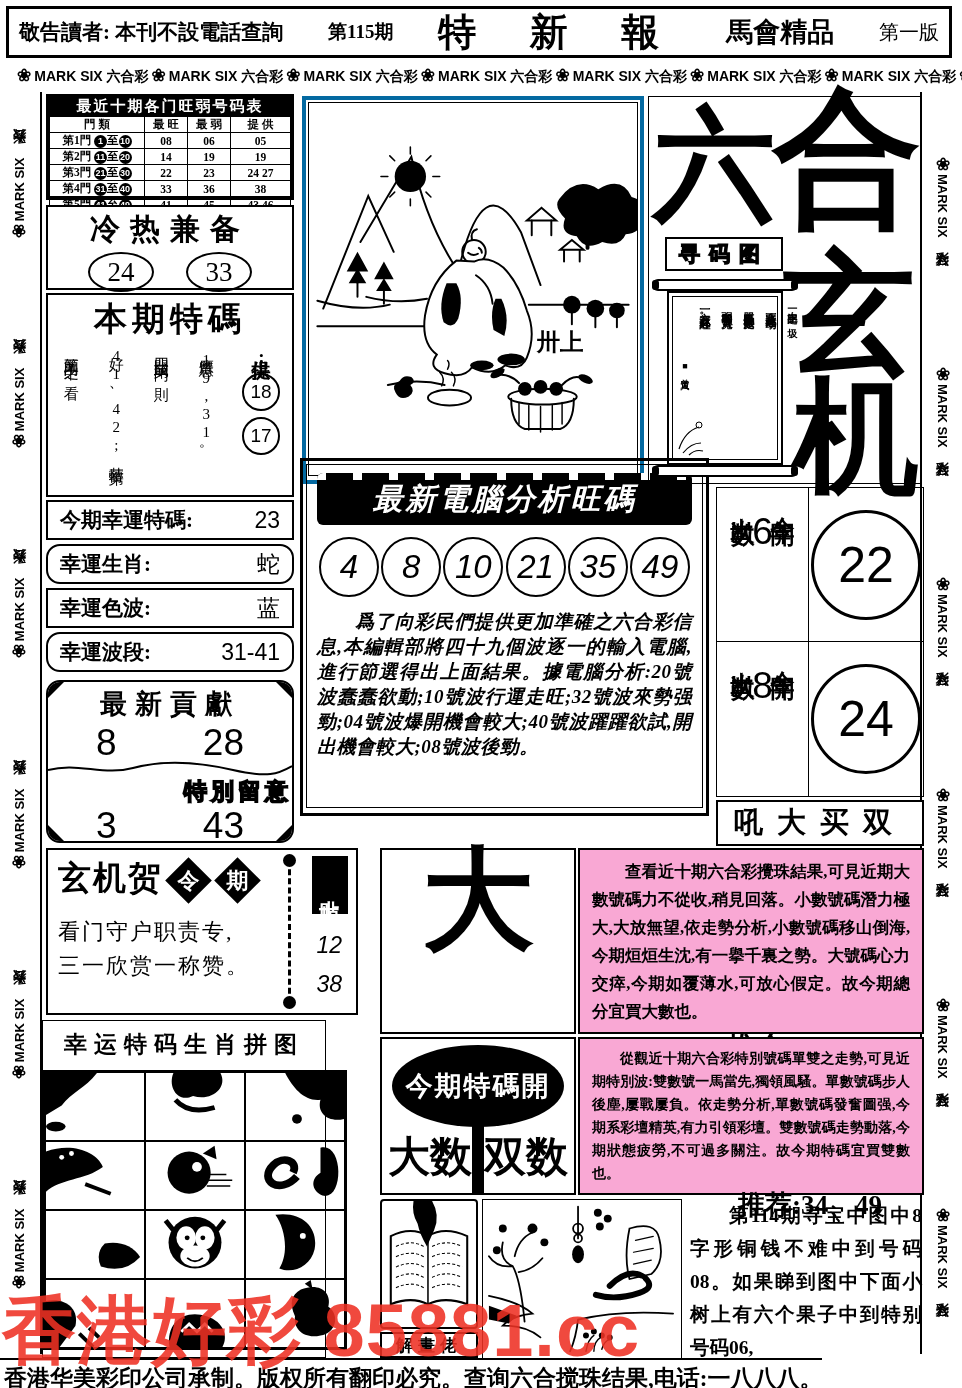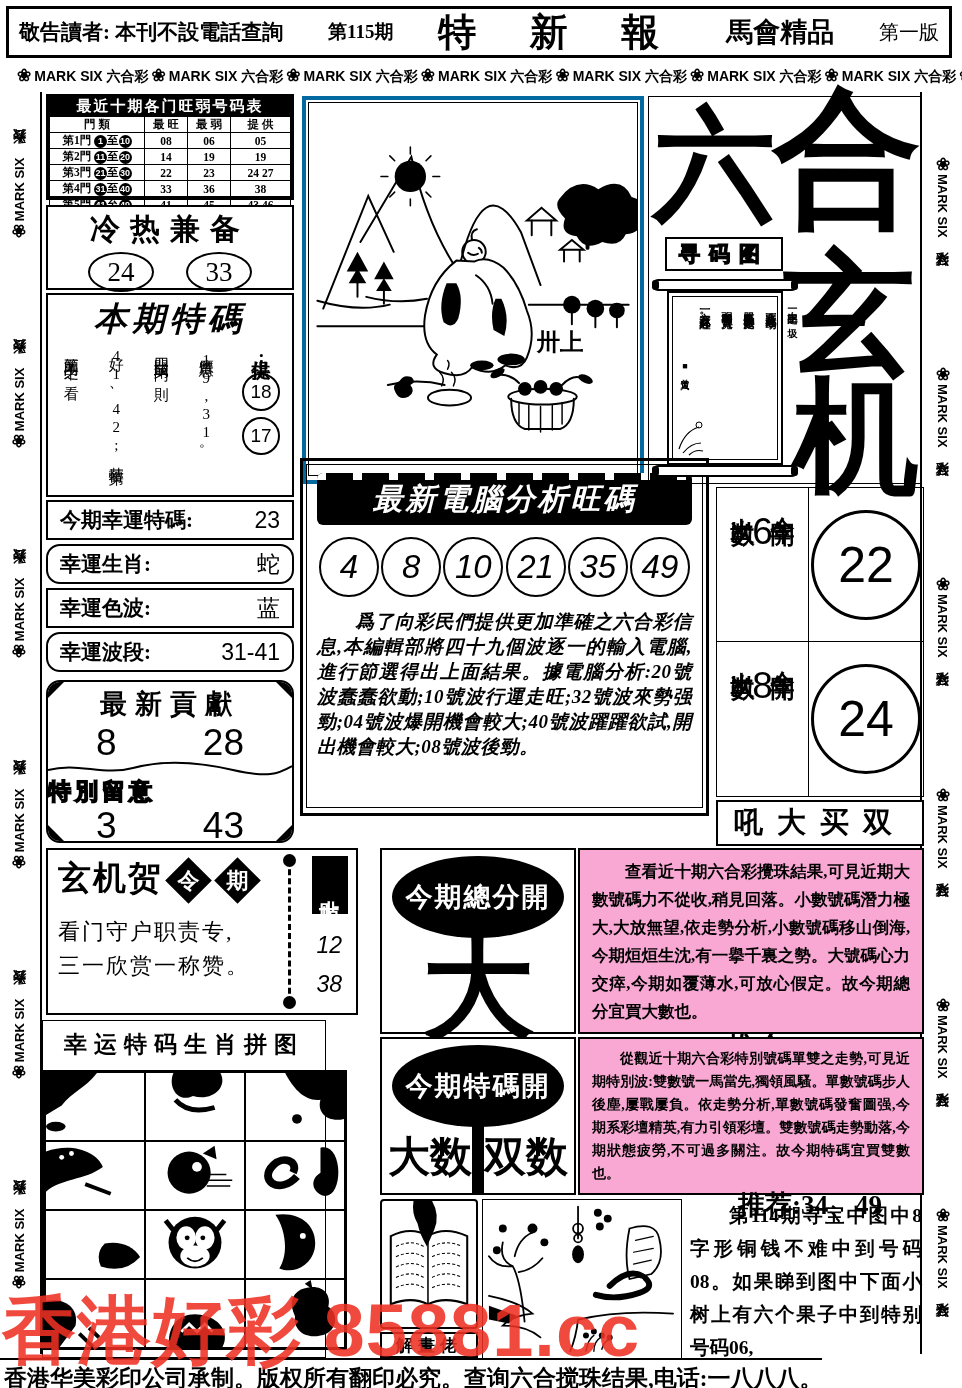--- a/index.html
+++ b/index.html
@@ -42,41 +42,41 @@
 
   
   .coldhot{left:46px;top:205px;width:248px;height:85px;}
   .ch-title{font-size:30px;font-weight:bold;text-align:center;letter-spacing:10px;margin-top:2px;}
   .ch-nums{display:flex;justify-content:space-around;padding:0 24px;margin-top:2px;}
   .oval{width:62px;height:36px;border:2.5px solid #000;border-radius:50%;font-size:27px;
         display:flex;align-items:center;justify-content:center;}
 
   
   .special{left:46px;top:293px;width:248px;height:204px;}
-  .sp-title{font-size:33px;font-weight:bold;text-align:center;letter-spacing:5px;margin-top:2px;font-style:italic;}
+  .sp-title{font-size:33px;font-weight:bold;text-align:center;letter-spacing:5px;margin-top:2px;}
   .sp-body{display:flex;justify-content:space-between;padding:4px 12px 0 14px;height:152px;}
   .sp-col{writing-mode:vertical-rl;text-orientation:upright;font-size:15px;letter-spacing:2px;line-height:1.15;}
   .sp-provide{display:flex;flex-direction:column;align-items:center;}
   .sp-provide-label{writing-mode:vertical-rl;text-orientation:upright;font-size:19px;font-weight:bold;}
   .ring{width:34px;height:34px;border:2px solid #000;border-radius:50%;font-size:19px;
         display:flex;align-items:center;justify-content:center;margin-top:6px;font-family:"Liberation Sans",sans-serif;}
 
   
   .lucky-row{left:46px;width:248px;height:40px;display:flex;align-items:center;
              justify-content:space-between;padding:0 12px;box-sizing:border-box;border:2px solid #000;background:#fff;}
   .lr-rnd{border-radius:14px;}
   .lr-label{font-size:21px;font-weight:bold;}
   .lr-value{font-size:23px;font-family:"Liberation Sans",sans-serif;}
 
   
   .contrib{left:46px;top:680px;width:248px;height:163px;border-radius:14px;position:absolute;overflow:hidden;}
   .cb-title{font-size:27px;font-weight:bold;text-align:center;letter-spacing:8px;margin-top:4px;}
   .cb-nums{display:flex;justify-content:space-between;padding:0 48px;font-size:37px;
            font-family:"Liberation Sans",sans-serif;}
-  .cb-note{text-align:left;font-weight:900;font-size:23px;letter-spacing:4px;color:#fff;
+  .cb-note{text-align:right;font-weight:900;font-size:23px;letter-spacing:4px;color:#fff;
            -webkit-text-stroke:1.5px #000;text-shadow:0 0 1px #000;}
   .corner{position:absolute;width:0;height:0;}
   .corner.tl{left:0;top:0;border-top:16px solid #000;border-right:16px solid transparent;}
   .corner.tr{right:0;top:0;border-top:16px solid #000;border-left:16px solid transparent;}
   .corner.bl{left:0;bottom:0;border-bottom:16px solid #000;border-right:16px solid transparent;}
   .corner.br{right:0;bottom:0;border-bottom:16px solid #000;border-left:16px solid transparent;}
 
   
   .mystery{left:46px;top:848px;width:312px;height:167px;position:absolute;}
   .my-left{position:absolute;left:10px;top:6px;width:216px;}
@@ -573,21 +573,20 @@
     </div>
     <div class="stat-right">
       <span class="big-circle">24</span>
     </div>
   </div>
 </div>
 
 <div class="abs box howl">吼大买双</div>
 
 <div class="openbox total-open">
-  <div class="black-oval">今期總分開</div>
   <div class="big-da">大</div>
 </div>
 <div class="para-box pb1">
   <div class="para">查看近十期六合彩攪珠結果,可見近期大數號碼力不從收,稍見回落。小數號碼潛力極大,大放無望,依走勢分析,小數號碼移山倒海,今期烜烜生沈,有一擧千裏之勢。大號碼心力交瘁,今期如覆薄水,可放心假定。故今期總分宜買大數也。</div>
   <div class="recommend">推介:08、18</div>
 </div>
 
 <div class="openbox special-open">
   <div class="so-bar"></div>
   <div class="black-oval">今期特碼開</div>

